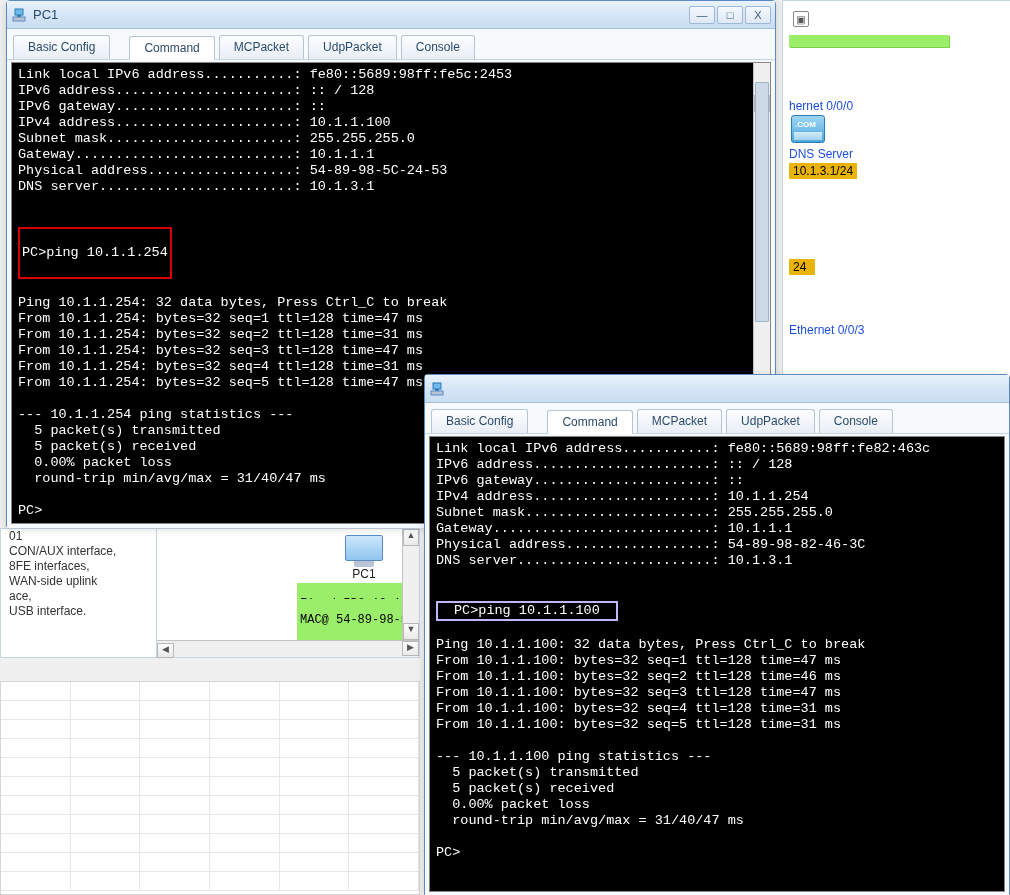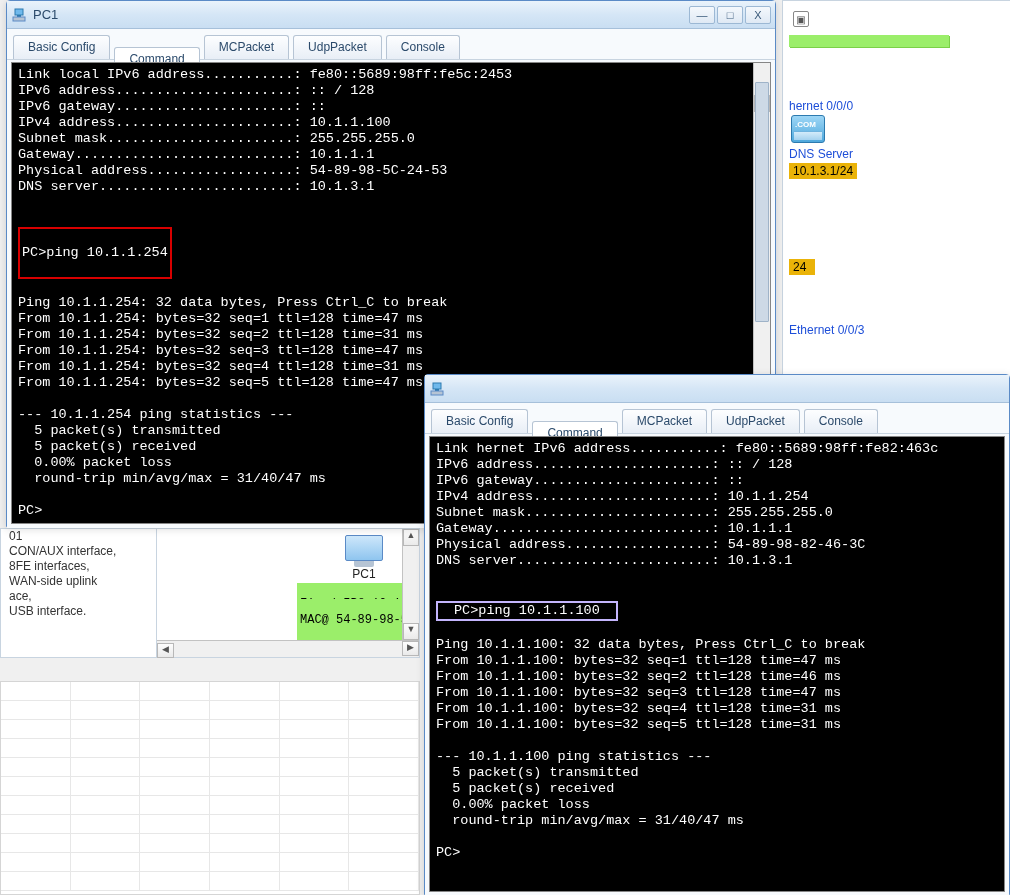--- a/index.html
+++ b/index.html
@@ -59,22 +59,23 @@
     background: linear-gradient(to bottom, #fdfeff, #e8eef6);
     margin-right: 4px;
     border-radius: 3px 3px 0 0;
     color: #2b4a6b;
     cursor: pointer;
     font-size: 12px;
   }
   .tab.active {
     background: #fff;
     position: relative;
-    top: 12px;
+    top: 1px;
     border-bottom: 1px solid #fff;
+    margin-left: 15px;
   }
   .console-wrap {
     padding: 2px 4px 4px 4px;
     background: #f7fafd;
   }
   .console {
     background: #000;
     color: #fff;
     font-family: "Courier New", monospace;
     font-size: 13.5px;
@@ -409,21 +410,21 @@
     </span>
   </div>
   <div class="tabs">
     <div class="tab">Basic Config</div>
     <div class="tab active">Command</div>
     <div class="tab">MCPacket</div>
     <div class="tab">UdpPacket</div>
     <div class="tab">Console</div>
   </div>
   <div class="console-wrap">
-    <div class="console" style="height:456px;"><span>Link hernet IPv6 address...........: fe80::5689:98ff:fe82:463c</span>
+    <div class="console" style="height:456px;"><span>Link local IPv6 address...........: fe80::5689:98ff:fe82:463c</span>
 <span>IPv6 address......................: :: / 128</span>
 <span>IPv6 gateway......................: ::</span>
 <span>IPv4 address......................: 10.1.1.254</span>
 <span>Subnet mask.......................: 255.255.255.0</span>
 <span>Gateway...........................: 10.1.1.1</span>
 <span>Physical address..................: 54-89-98-82-46-3C</span>
 <span>DNS server........................: 10.1.3.1</span>
 <span></span>
 <span></span>
 <span class="hl-green">PC&gt;ping 10.1.1.100</span>

